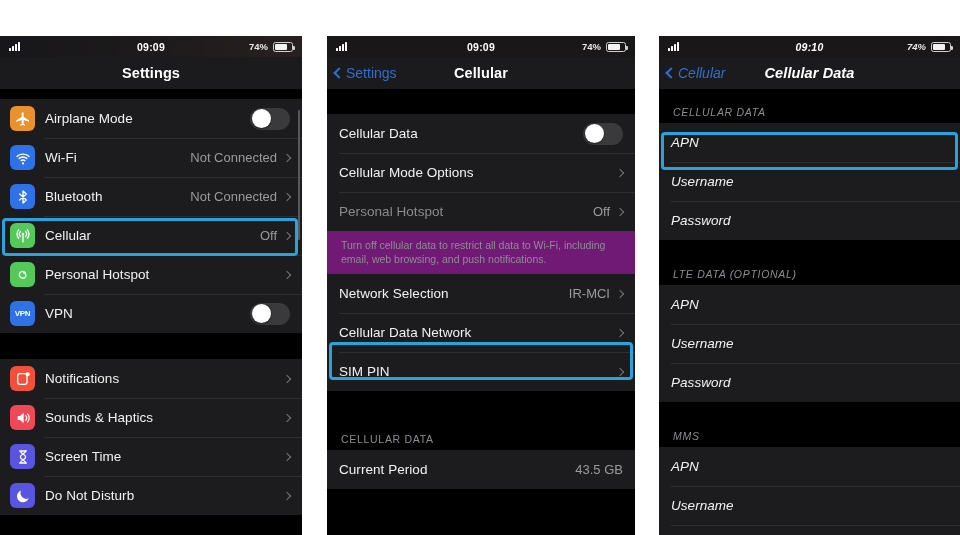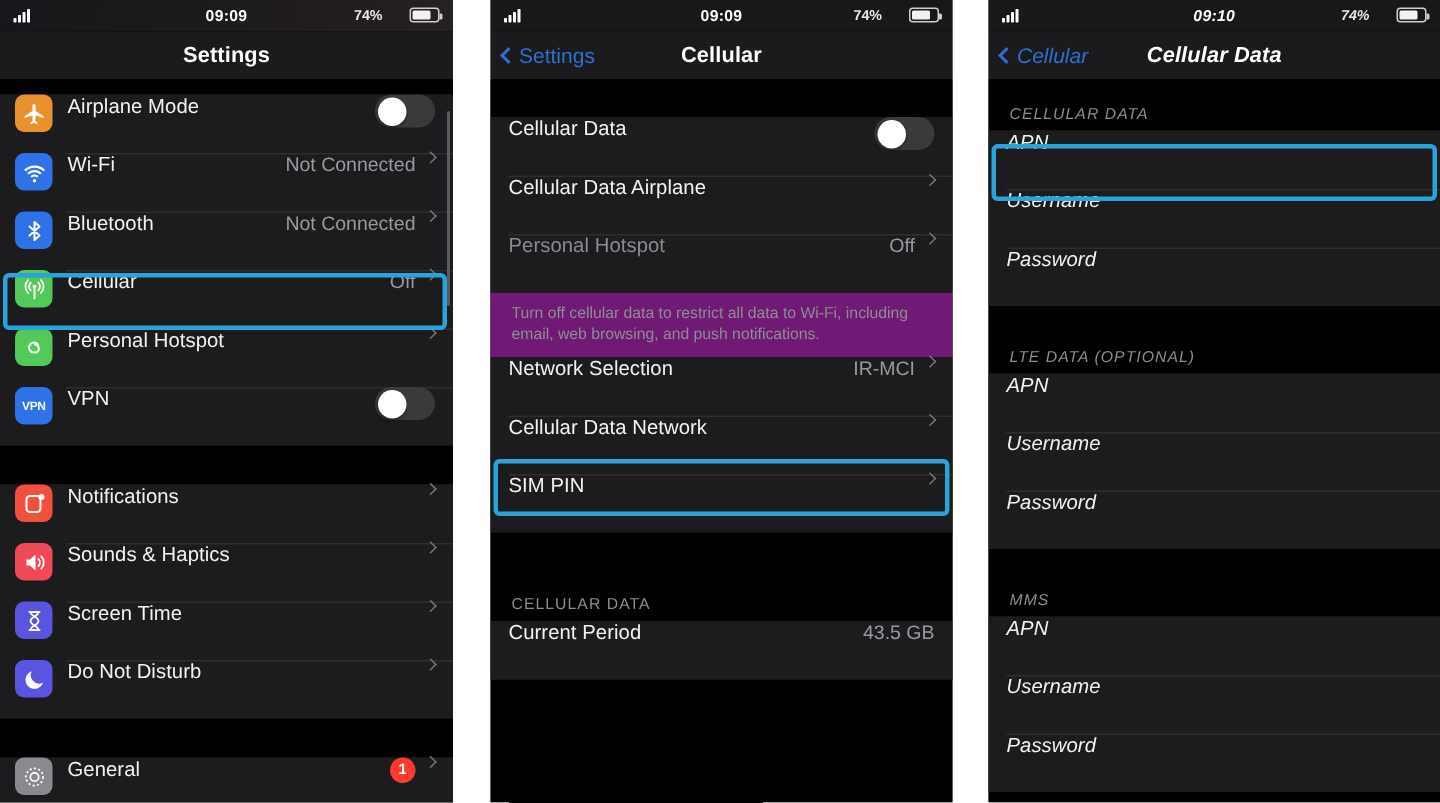--- a/index.html
+++ b/index.html
@@ -7,20 +7,21 @@
     width: 960px; height: 535px;
     background: #ffffff;
     font-family: "Liberation Sans", sans-serif;
     overflow: hidden;
   }
   .stage {
     position: relative;
     width: 960px; height: 453px;
     background: #ffffff;
     display: flex;
+    margin-top: 36px;
   }
 
   
   .panel {
     position: relative;
     height: 535px;
     background: #000;
     overflow: hidden;
     flex: 0 0 auto;
   }
@@ -52,21 +53,21 @@
   .sb-time {
     position: absolute;
     left: 0; right: 0;
     text-align: center;
     font-size: 10.5px;
     letter-spacing: .2px;
     font-weight: bold;
   }
   .sb-right {
     margin-left: auto;
-    display: flex; align-items: flex-start; gap: 18px;
+    display: flex; align-items: flex-end; gap: 5px;
     font-size: 9.5px; font-weight: bold;
     color: #e9e9e9;
   }
   .batt {
     position: relative;
     width: 20px; height: 10px;
     border: 1px solid #cfcfcf;
     border-radius: 2.5px;
     padding: 1px;
   }
@@ -121,21 +122,21 @@
 
   
   .content { position: relative; background: #000; height: calc(535px - 53px); }
 
   .spacer { background: #000; }
 
   .group { background: #1c1c1e; }
   .row {
     position: relative;
     display: flex;
-    align-items: flex-start;
+    align-items: center;
     height: 39px;
     padding-left: 12px;
     padding-right: 12px;
     background: #1c1c1e;
   }
   .row + .row::before {
     content: "";
     position: absolute;
     left: 12px; right: 0; top: 0;
     height: 1px;
@@ -450,21 +451,21 @@
       <div class="spacer" style="height:25px"></div>
 
       <div class="group">
         <div class="row">
           <span class="row-label">Cellular Data</span>
           <span class="toggle">
               <i></i>
             </span>
         </div>
         <div class="row">
-          <span class="row-label">Cellular Data Airplane</span>
+          <span class="row-label">Cellular Mode Options</span>
           <span class="chev lone"></span>
         </div>
         <div class="row">
           <span class="row-label dim">Personal Hotspot</span>
           <span class="row-value">Off</span>
           <span class="chev"></span>
         </div>
       </div>
 
       <div class="footnote">Turn off cellular data to restrict all data to Wi-Fi, including email, web browsing, and push notifications.</div>

